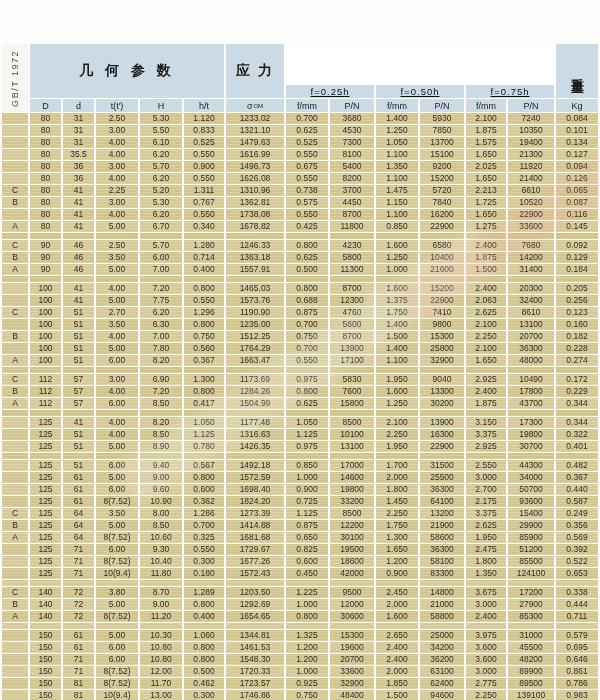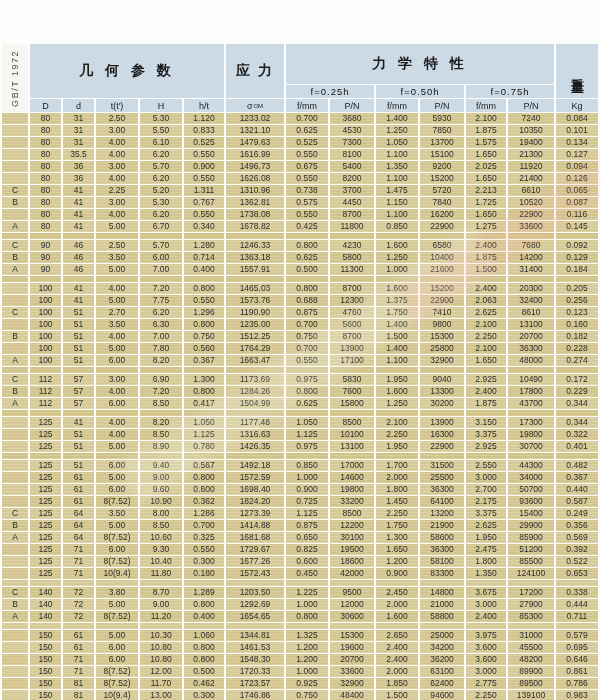--- a/index.html
+++ b/index.html
@@ -15,21 +15,21 @@
        column-gap:2px;row-gap:1px;background:#ffffff;}
   .hcell{background:#ccdae6;display:flex;align-items:center;justify-content:center;color:#1b1b1b;}
   .strip{grid-column:1;grid-row:1/4;background:#f6f6f3;display:flex;align-items:center;justify-content:center;}
   .gbt{writing-mode:vertical-rl;transform:rotate(180deg);font-size:9px;color:#4a4a4a;
        letter-spacing:1.5px;white-space:nowrap;}
   .geo{grid-column:2/7;grid-row:1/3;font-size:14px;font-weight:bold;letter-spacing:4px;}
   .stress{grid-column:7/8;grid-row:1/3;font-size:14px;font-weight:bold;letter-spacing:2px;}
   .mech{grid-column:8/14;grid-row:1/2;font-size:14px;font-weight:bold;letter-spacing:4px;}
   .weight{grid-column:14/15;grid-row:1/3;font-size:13px;font-weight:bold;}
   .wtxt{writing-mode:vertical-rl;letter-spacing:4px;}
-  .frow{grid-row:2;font-size:9.5px;letter-spacing:1px;color:#111;}
+  .frow{grid-row:2;font-size:9.5px;letter-spacing:1px;color:#111;text-decoration:underline;}
   .f1{grid-column:8/10;} .f2{grid-column:10/12;} .f3{grid-column:12/14;}
   .colname{grid-row:3;background:#ccdae6;display:flex;align-items:center;justify-content:center;
            font-size:9px;color:#222;}
   .colname sub{font-size:6px;line-height:1;margin-left:1px;}
   
   .body{margin-top:1px;}
   .row{display:grid;
        grid-template-columns:26px 31px 31px 42px 42px 40px 58px 42px 44px 42px 44px 40px 46px 42px;
        column-gap:2px;background:#ffffff;height:11px;margin-bottom:1px;}
   .cell{background:#d7c992;display:flex;align-items:center;justify-content:center;
@@ -50,21 +50,20 @@
 
 <div class="page">
 
   <div class="tbl">
     <div class="hdr" id="hdr">
       <div class="strip">
         <span class="gbt">GB/T 1972</span>
       </div>
       <div class="hcell stress">应 力</div>
       <div class="hcell geo">几 何 参 数</div>
-      <div class="hcell mech">力 学 特 性</div>
       <div class="hcell weight">
         <span class="wtxt">重量</span>
       </div>
       <div class="hcell frow f1">f=0.25h</div>
       <div class="hcell frow f2">f=0.50h</div>
       <div class="hcell frow f3">f=0.75h</div>
 
     <div class="colname" style="grid-area: 3 / 2;">D</div>
         <div class="colname" style="grid-area: 3 / 3;">d</div>
         <div class="colname" style="grid-area: 3 / 4;">t(t′)</div>

